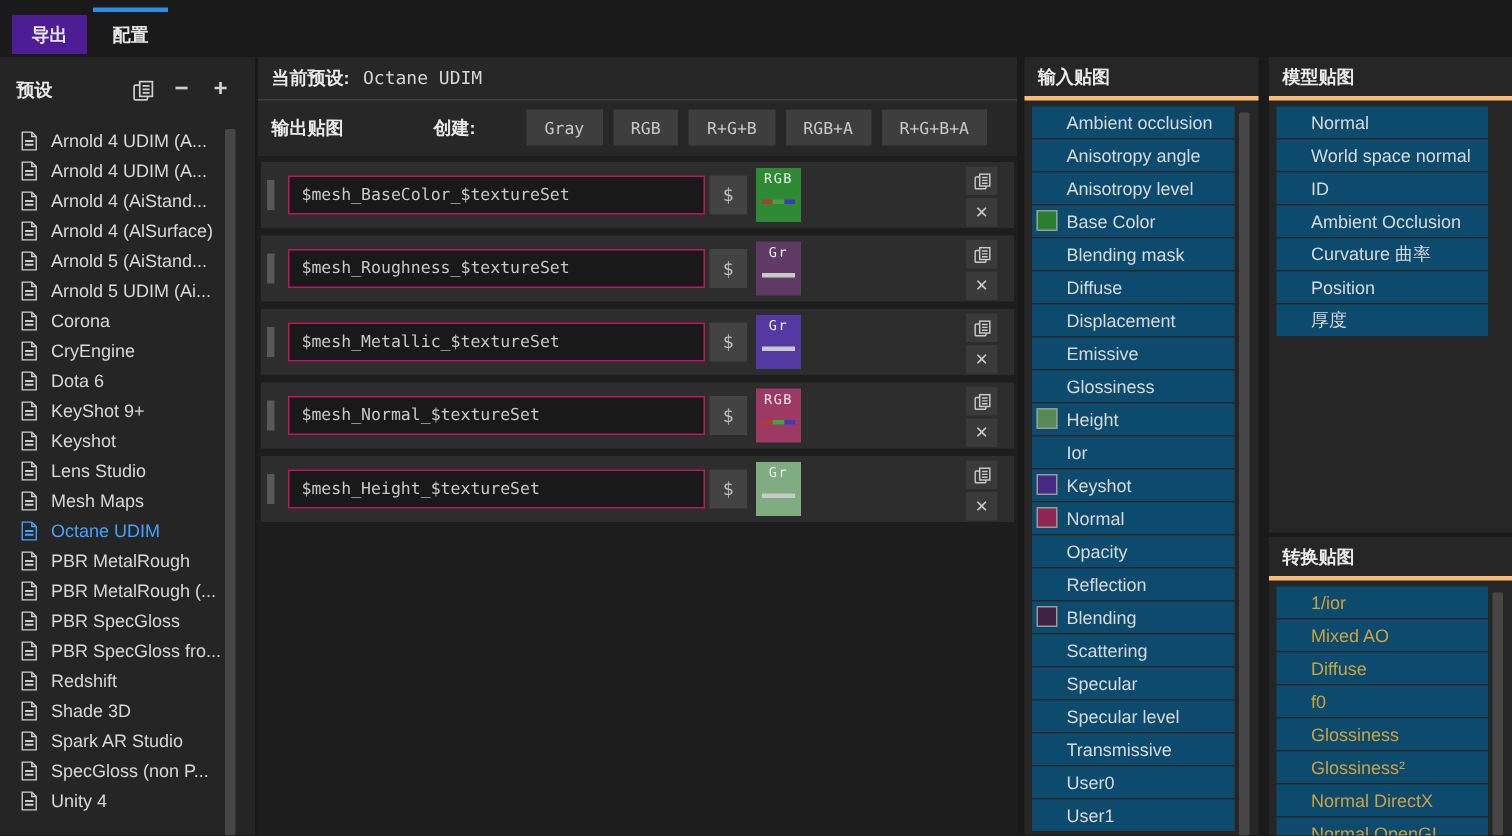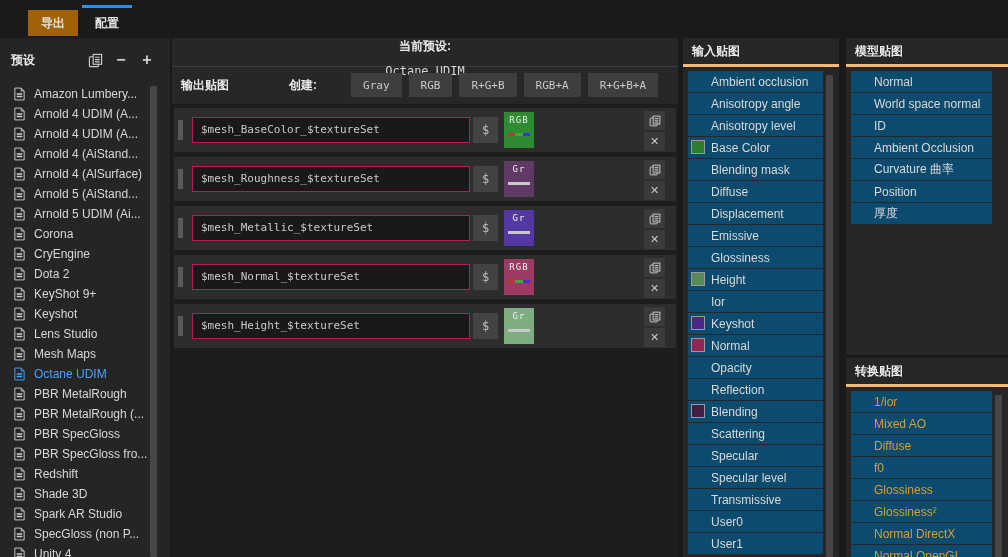--- a/index.html
+++ b/index.html
@@ -9,41 +9,41 @@
     font-family:"Liberation Sans", sans-serif;
     color:#ddd;
     position:relative;
     -webkit-font-smoothing:antialiased;
   }
   .mono { font-family:"DejaVu Sans Mono", monospace; }
 
   
   .topbar { position:absolute; left:0; top:0; width:1008px; height:38px; background:#1a1a1a; display:flex; align-items:flex-end; padding:0 0 2px 8px; gap:4px; }
   .tab { position:relative; height:26px; padding:0 13px; display:flex; align-items:center; font-weight:bold; font-size:12px; color:#e6e6e6; cursor:default; }
-  .tab.inactive { background:#a16207;margin-left:20px; }
+  .tab.inactive { background:#4c1d95; }
   .tab.active::before { content:""; position:absolute; left:0; right:0; top:-5px; height:3px; background:#2e8fe8; }
 
   
   .left-panel { position:absolute; left:0; top:38px; width:170px; height:519px; background:#252525; }
   .left-header { height:44px; display:flex; align-items:center; padding:0 10px 0 11px; }
   .left-header .title { font-weight:bold; font-size:12px; color:#e8e8e8; flex:1; }
   .icon-btn { width:26px; height:22px; display:flex; align-items:center; justify-content:center; color:#cfcfcf; font-size:16px; font-weight:bold; }
   .icon-btn svg { display:block; }
   .preset-list { position:absolute; top:46px; left:0; right:0; bottom:0; overflow:hidden; padding-left:14px; }
   .preset-item { height:20px; display:flex; align-items:center; gap:9px; font-size:12px; color:#d8d8d8; white-space:nowrap; }
   .preset-item svg { flex:0 0 auto; color:#cfcfcf; }
   .preset-item.selected { color:#45a2ff; }
   .preset-item.selected svg { color:#45a2ff; }
   .vscroll { position:absolute; width:7px; background:#464646; border-radius:1px; }
   .left-scroll { right:13px; top:48px; bottom:0; }
 
   
   .main-panel { position:absolute; left:172px; top:38px; width:506px; height:519px; background:#1d1d1d; }
   .main-header { position:absolute; top:0; left:0; right:0; height:66px; background:#272727; }
-  .cur-preset-row { height:29px; display:flex; align-items:center; gap:9px; padding:0 9px; border-bottom:1px solid #3c3c3c;flex-direction:column; }
+  .cur-preset-row { height:29px; display:flex; align-items:center; gap:9px; padding:0 9px; border-bottom:1px solid #3c3c3c; }
   .cur-preset-row .lbl { font-weight:bold; font-size:12px; color:#eaeaea; }
   .cur-preset-row .val { font-size:12px; color:#d6d6d6; }
   .create-row { height:36px; display:flex; align-items:center; padding:0 20px 0 9px; gap:18px; }
   .create-row .out-title { font-weight:bold; font-size:12px; color:#eaeaea; flex:1; }
   .create-row .create-lbl { font-weight:bold; font-size:12px; color:#eaeaea; margin-right:16px; }
   .create-btn { height:24px; padding:0 12px; background:#3e3e3e; color:#c9c9c9; font-size:11px; display:flex; align-items:center; font-family:"DejaVu Sans Mono", monospace; }
   .rows-area { position:absolute; top:70px; left:2px; right:2px; bottom:0; }
   .out-row { position:relative; height:44px; background:#2d2d2d; margin-bottom:5px; }
   .drag-handle { position:absolute; left:4px; top:12px; width:5px; height:20px; background:#595959; }
   .fname-input { position:absolute; left:18px; top:9px; width:278px; height:26px; background:#191919; border:1px solid #be185d; color:#c9c9c9; font-size:11px; line-height:24px; padding-left:8px; white-space:nowrap; overflow:hidden; }
@@ -85,28 +85,20 @@
         <rect x="5.5" y="1.5" width="9" height="10.5"></rect>
         <path d="M5.5 4H2.5a1 1 0 0 0-1 1v8.5a1 1 0 0 0 1 1H10a1 1 0 0 0 1-1V12"></path>
         <path d="M7.5 4.5h5M7.5 7h5M7.5 9.5h5"></path>
       </svg>
     </span>
     <span class="icon-btn">−</span>
     <span class="icon-btn">+</span>
   </div>
   <div class="preset-list">
 
-      <div class="preset-item">
-        <svg width="11" height="14" viewBox="0 0 13 16" fill="none" stroke="currentColor" stroke-width="1.1">
-          <path d="M1 1h7.5L12 4.5V15H1z"></path>
-          <path d="M8.5 1v3.5H12"></path>
-          <path d="M3.2 8h6.6M3.2 11h6.6" stroke-width="1.6"></path>
-        </svg>
-        <span>Amazon Lumbery...</span>
-      </div>
 
       <div class="preset-item">
         <svg width="11" height="14" viewBox="0 0 13 16" fill="none" stroke="currentColor" stroke-width="1.1">
           <path d="M1 1h7.5L12 4.5V15H1z"></path>
           <path d="M8.5 1v3.5H12"></path>
           <path d="M3.2 8h6.6M3.2 11h6.6" stroke-width="1.6"></path>
         </svg>
         <span>Arnold 4  UDIM (A...</span>
       </div>
 
@@ -172,21 +164,21 @@
         </svg>
         <span>CryEngine</span>
       </div>
 
       <div class="preset-item">
         <svg width="11" height="14" viewBox="0 0 13 16" fill="none" stroke="currentColor" stroke-width="1.1">
           <path d="M1 1h7.5L12 4.5V15H1z"></path>
           <path d="M8.5 1v3.5H12"></path>
           <path d="M3.2 8h6.6M3.2 11h6.6" stroke-width="1.6"></path>
         </svg>
-        <span>Dota 2</span>
+        <span>Dota 6</span>
       </div>
 
       <div class="preset-item">
         <svg width="11" height="14" viewBox="0 0 13 16" fill="none" stroke="currentColor" stroke-width="1.1">
           <path d="M1 1h7.5L12 4.5V15H1z"></path>
           <path d="M8.5 1v3.5H12"></path>
           <path d="M3.2 8h6.6M3.2 11h6.6" stroke-width="1.6"></path>
         </svg>
         <span>KeyShot 9+</span>
       </div>

